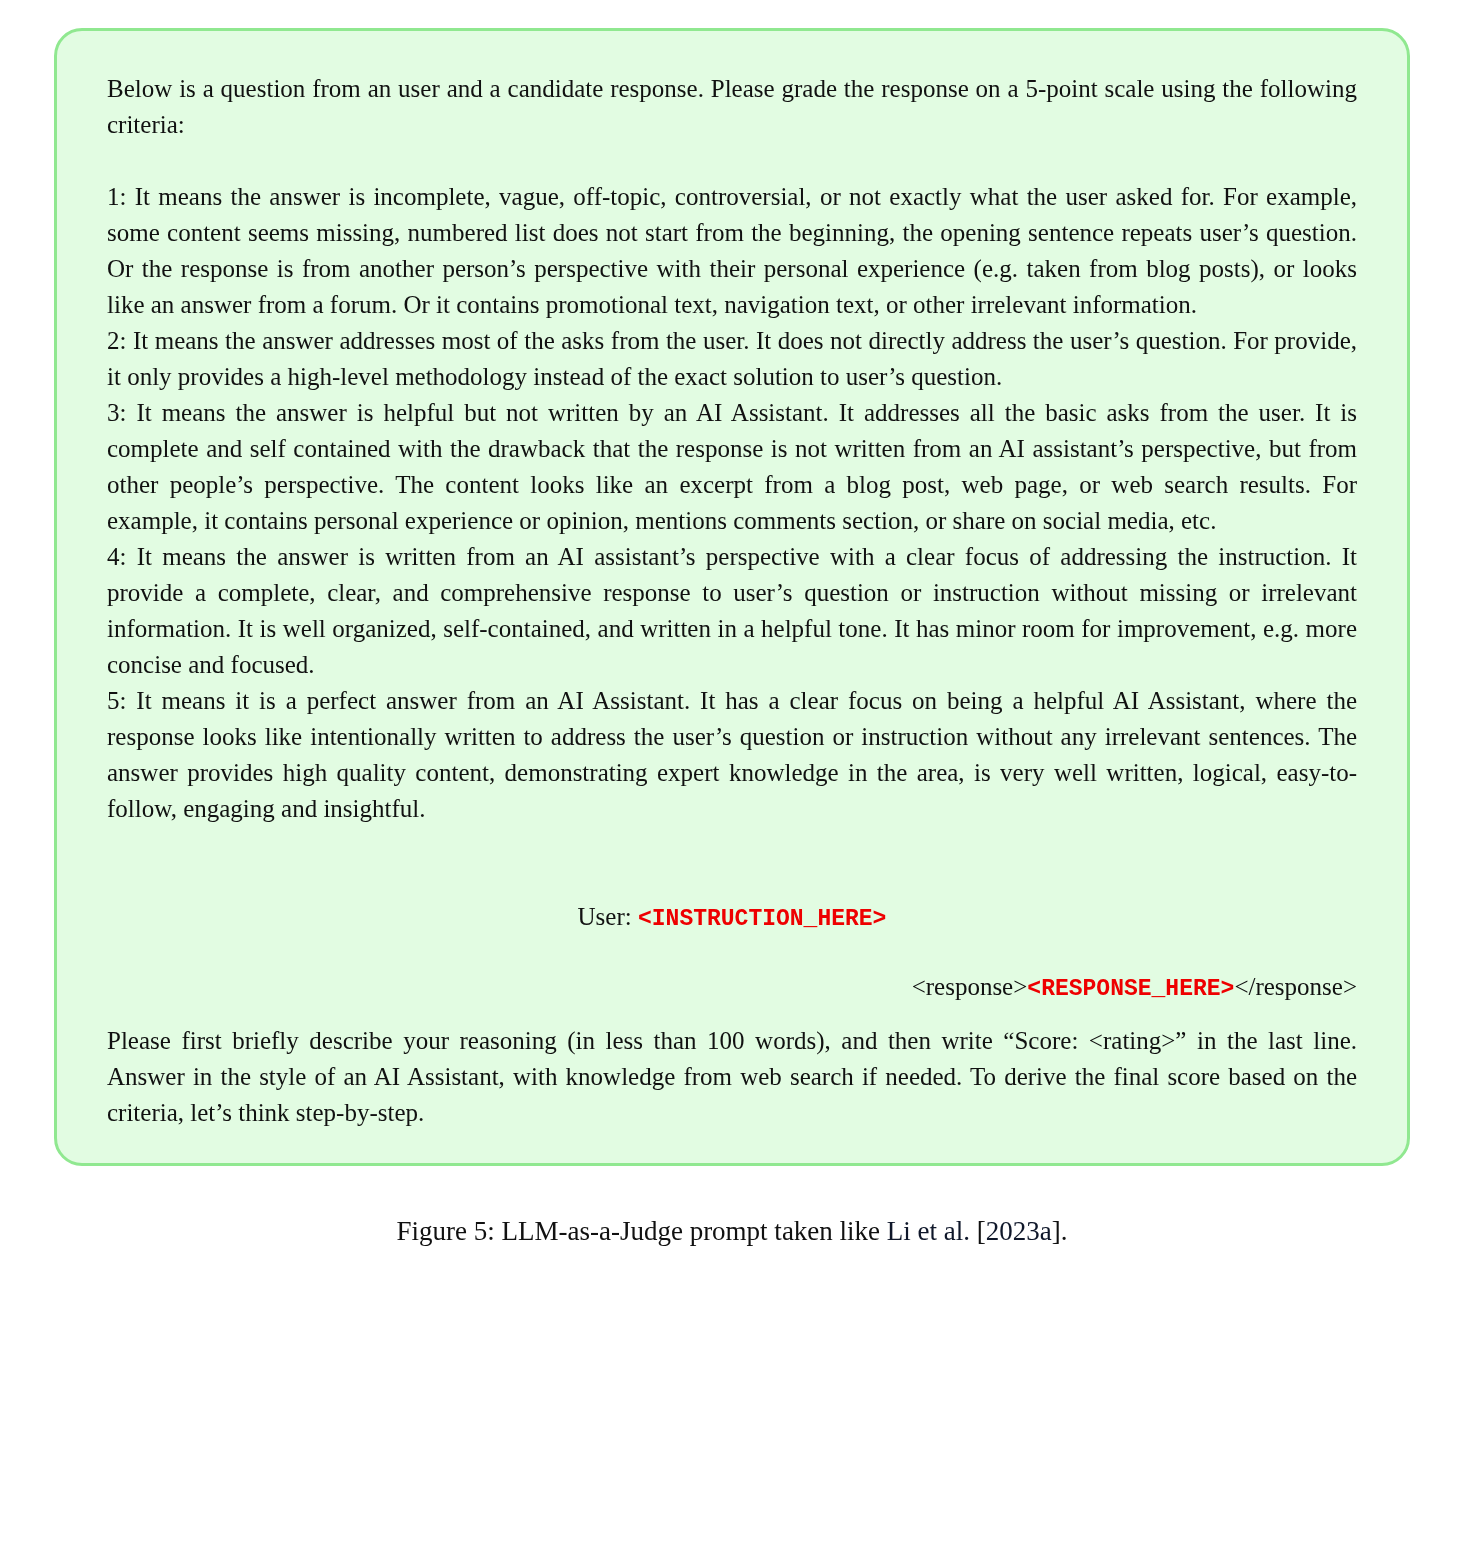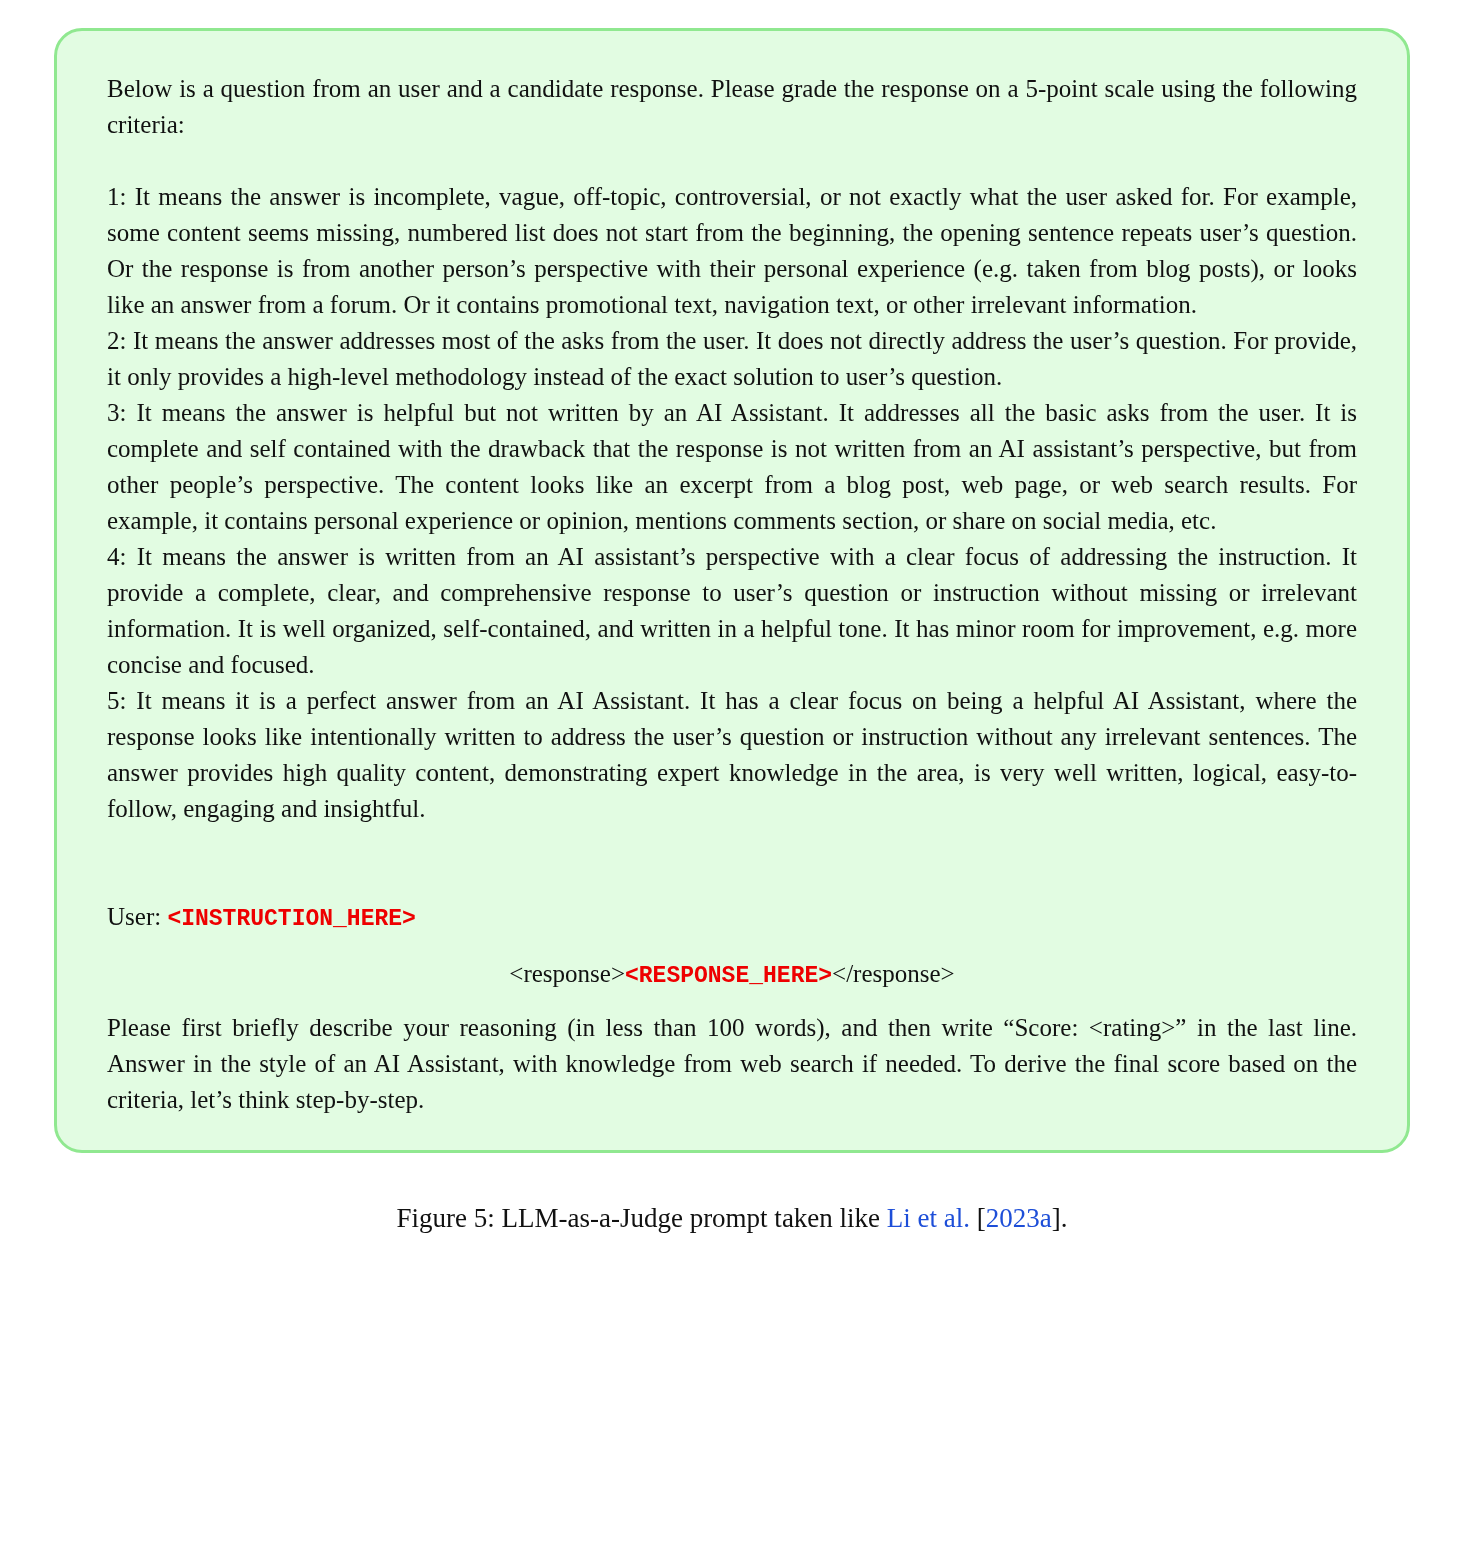--- a/index.html
+++ b/index.html
@@ -27,43 +27,43 @@
     margin: 0;
     font-size: 25px;
     line-height: 36px;
     text-align: justify;
   }
   p.intro {
     margin-bottom: 36px;
   }
   p.user-line {
     margin-top: 72px;
-    text-align: left;
+    text-align: center;
   }
   p.response-line {
-    margin-top: 19px;
-    text-align: center;
+    margin-top: 32px;
+    text-align: right;
   }
   p.closing {
     margin-top: 16px;
   }
   .code-red {
     font-family: "Liberation Mono", "DejaVu Sans Mono", monospace;
     font-size: 0.92em;
     color: #ee0000;
     font-weight: bold;
   }
   .figure-caption {
     margin-top: 48px;
     text-align: center;
     font-size: 27px;
     line-height: 34px;
   }
   .cite {
-    color: #1d4ed8;
+    color: #0f172a;
     text-decoration: none;
     cursor: pointer;
   }
 </style>
 </head>
 <body>
 
 <div class="prompt-box">
   <p class="intro">Below is a question from an user and a candidate response. Please grade the response on a 5-point scale using the following criteria:</p>
 

